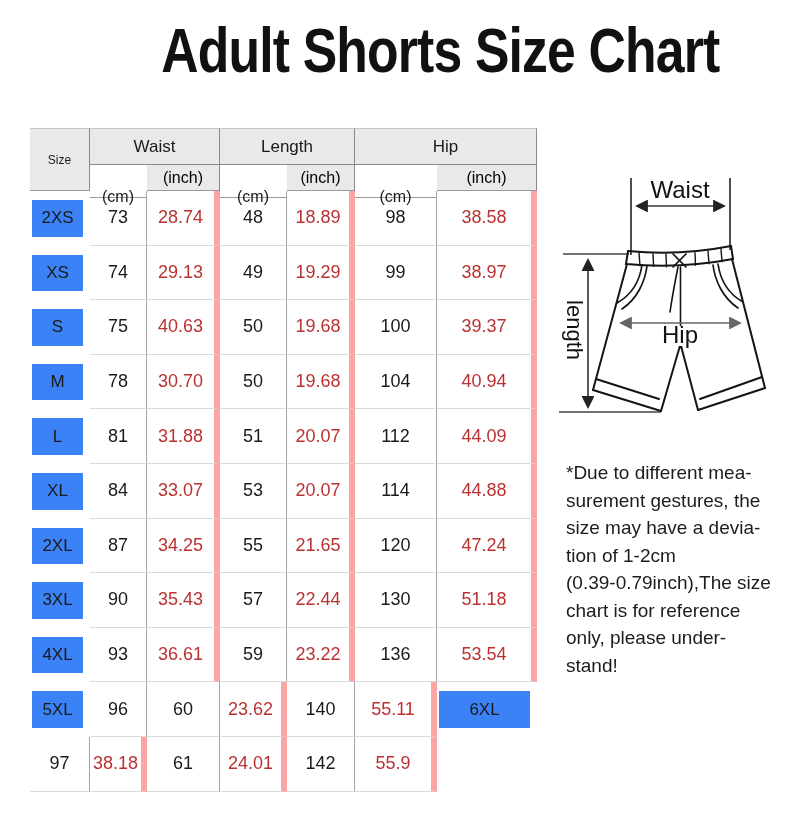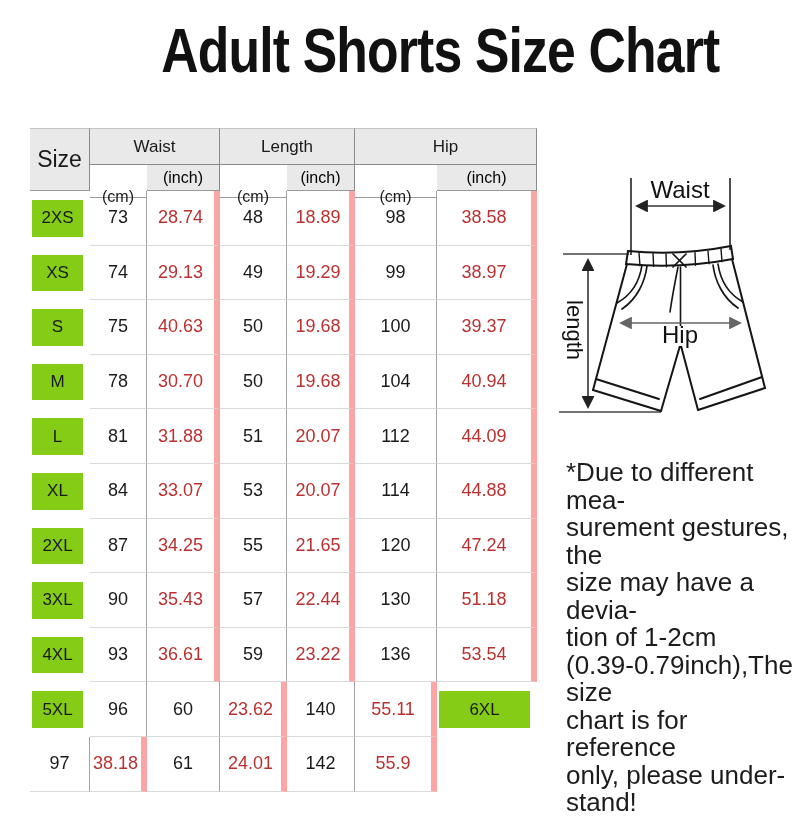--- a/index.html
+++ b/index.html
@@ -12,39 +12,39 @@
               transform:scaleX(.82);transform-origin:center;color:#111;white-space:nowrap;}
 
   
   .size-table{position:absolute;left:30px;top:128px;
               display:grid;
               grid-template-columns:60px 57px 73px 67px 68px 82px 100px;
               grid-template-rows:37px 26px repeat(11,54.6px);
               font-size:18px;}
   .size-table>div{display:flex;align-items:center;justify-content:center;}
 
-  .h-size{grid-column:1;grid-row:1/3;background:#eae9ea;font-size:23px;
+  .h-size{grid-column:1;grid-row:1/3;background:#eae9ea;font-size:12px;
           border-right:1px solid #8a8a8a;border-bottom:1px solid #9a9a9a;border-top:1px solid #c4c4c4;}
   .h-group{grid-row:1;background:#eae9ea;font-size:17px;
            border-right:1px solid #8a8a8a;border-bottom:1px solid #8a8a8a;border-top:1px solid #c4c4c4;}
   .g1{grid-column:2/4;} .g2{grid-column:4/6;} .g3{grid-column:6/8;}
   .h-sub{grid-row:2;background:#eae9ea;font-size:16px;border-bottom:1px solid #9a9a9a;}
   .h-sub.cm{border-right:1px solid #b3b3b3;margin-top:32px;}
   .h-sub.in{border-right:1px solid #8a8a8a;color:#000000;}
 
   .cell{border-bottom:1px solid #dadada;}
   .cell.cm{border-right:1px solid #a3a3a3;}
   .cell.in{border-right:6px solid #fca5a5;color:#bb3131;}
-  .chip{background:#84cc16;margin:9px 7px 9px 2px;font-size:17px;border-bottom:none;
+  .chip{background:#3b82f6;margin:9px 7px 9px 2px;font-size:17px;border-bottom:none;
         align-self:stretch;}
 
   
   .diagram{position:absolute;left:543px;top:158px;width:255px;height:300px;}
   .note{position:absolute;left:566px;top:459px;width:234px;
-        font-size:26px;line-height:27.5px;color:#1c1c1c;white-space:pre-line;}
+        font-size:19px;line-height:27.5px;color:#1c1c1c;white-space:pre-line;}
 </style>
 </head>
 <body>
 
 <div class="page">
 
   <div class="title">
     <span>Adult Shorts Size Chart</span>
   </div>
 

